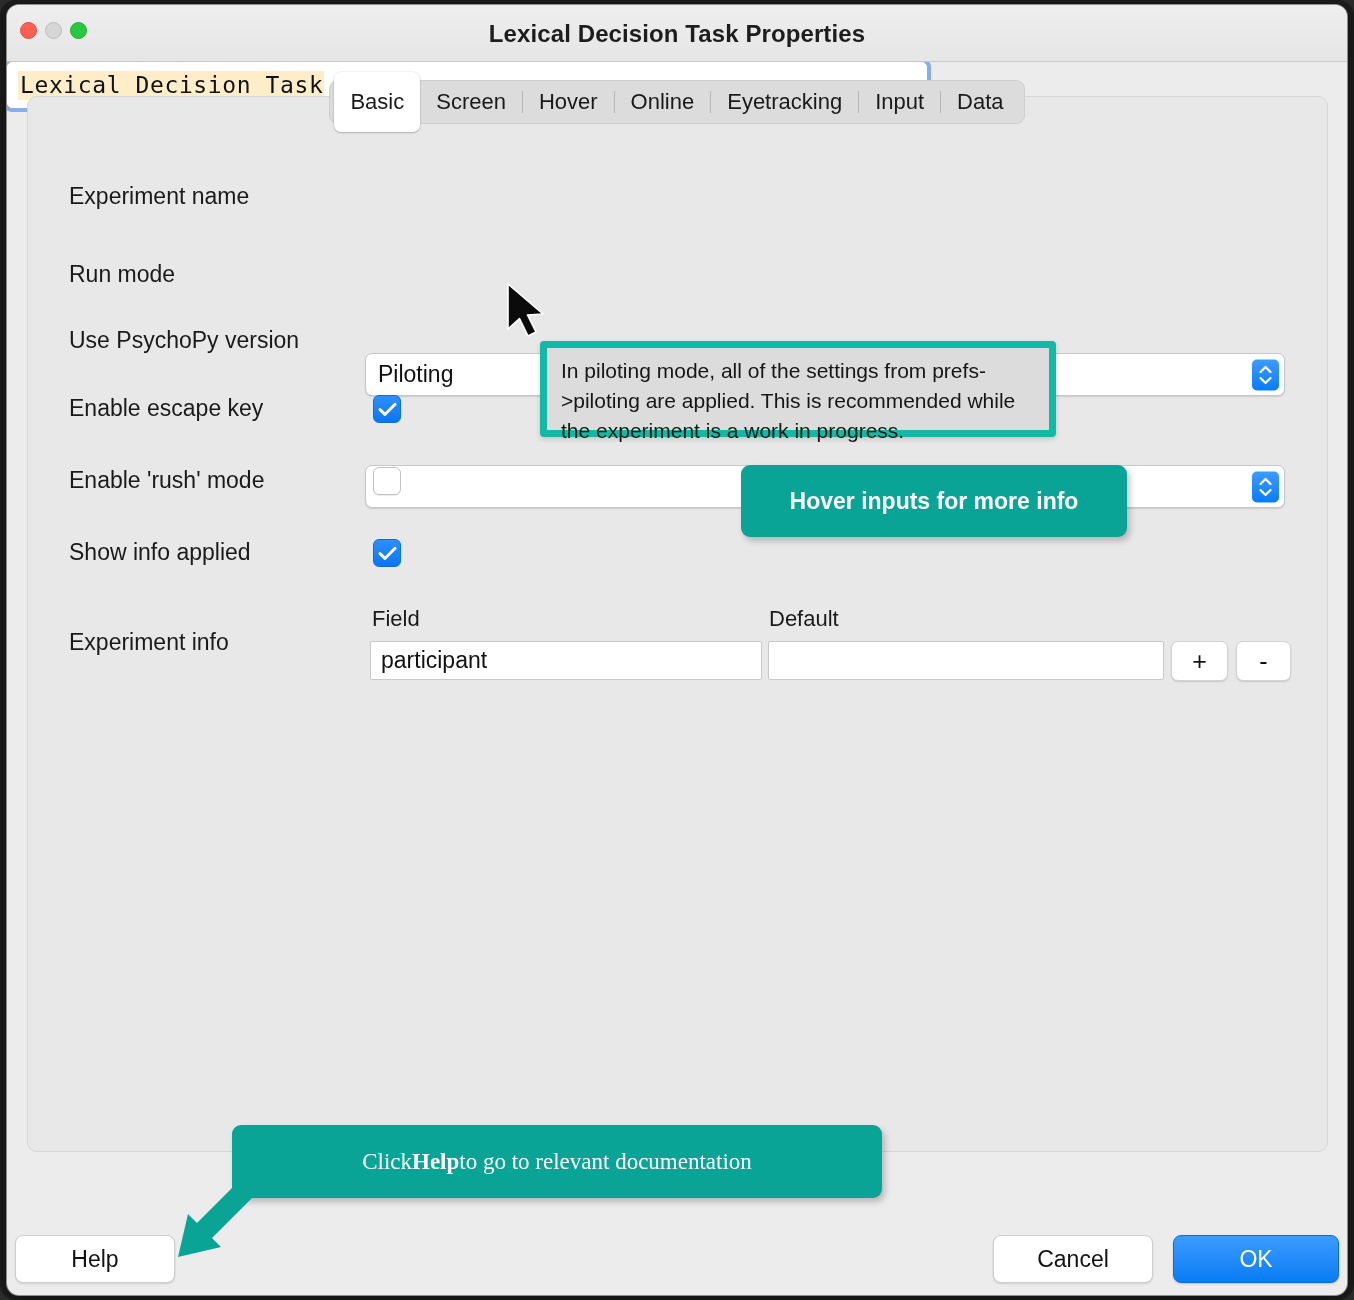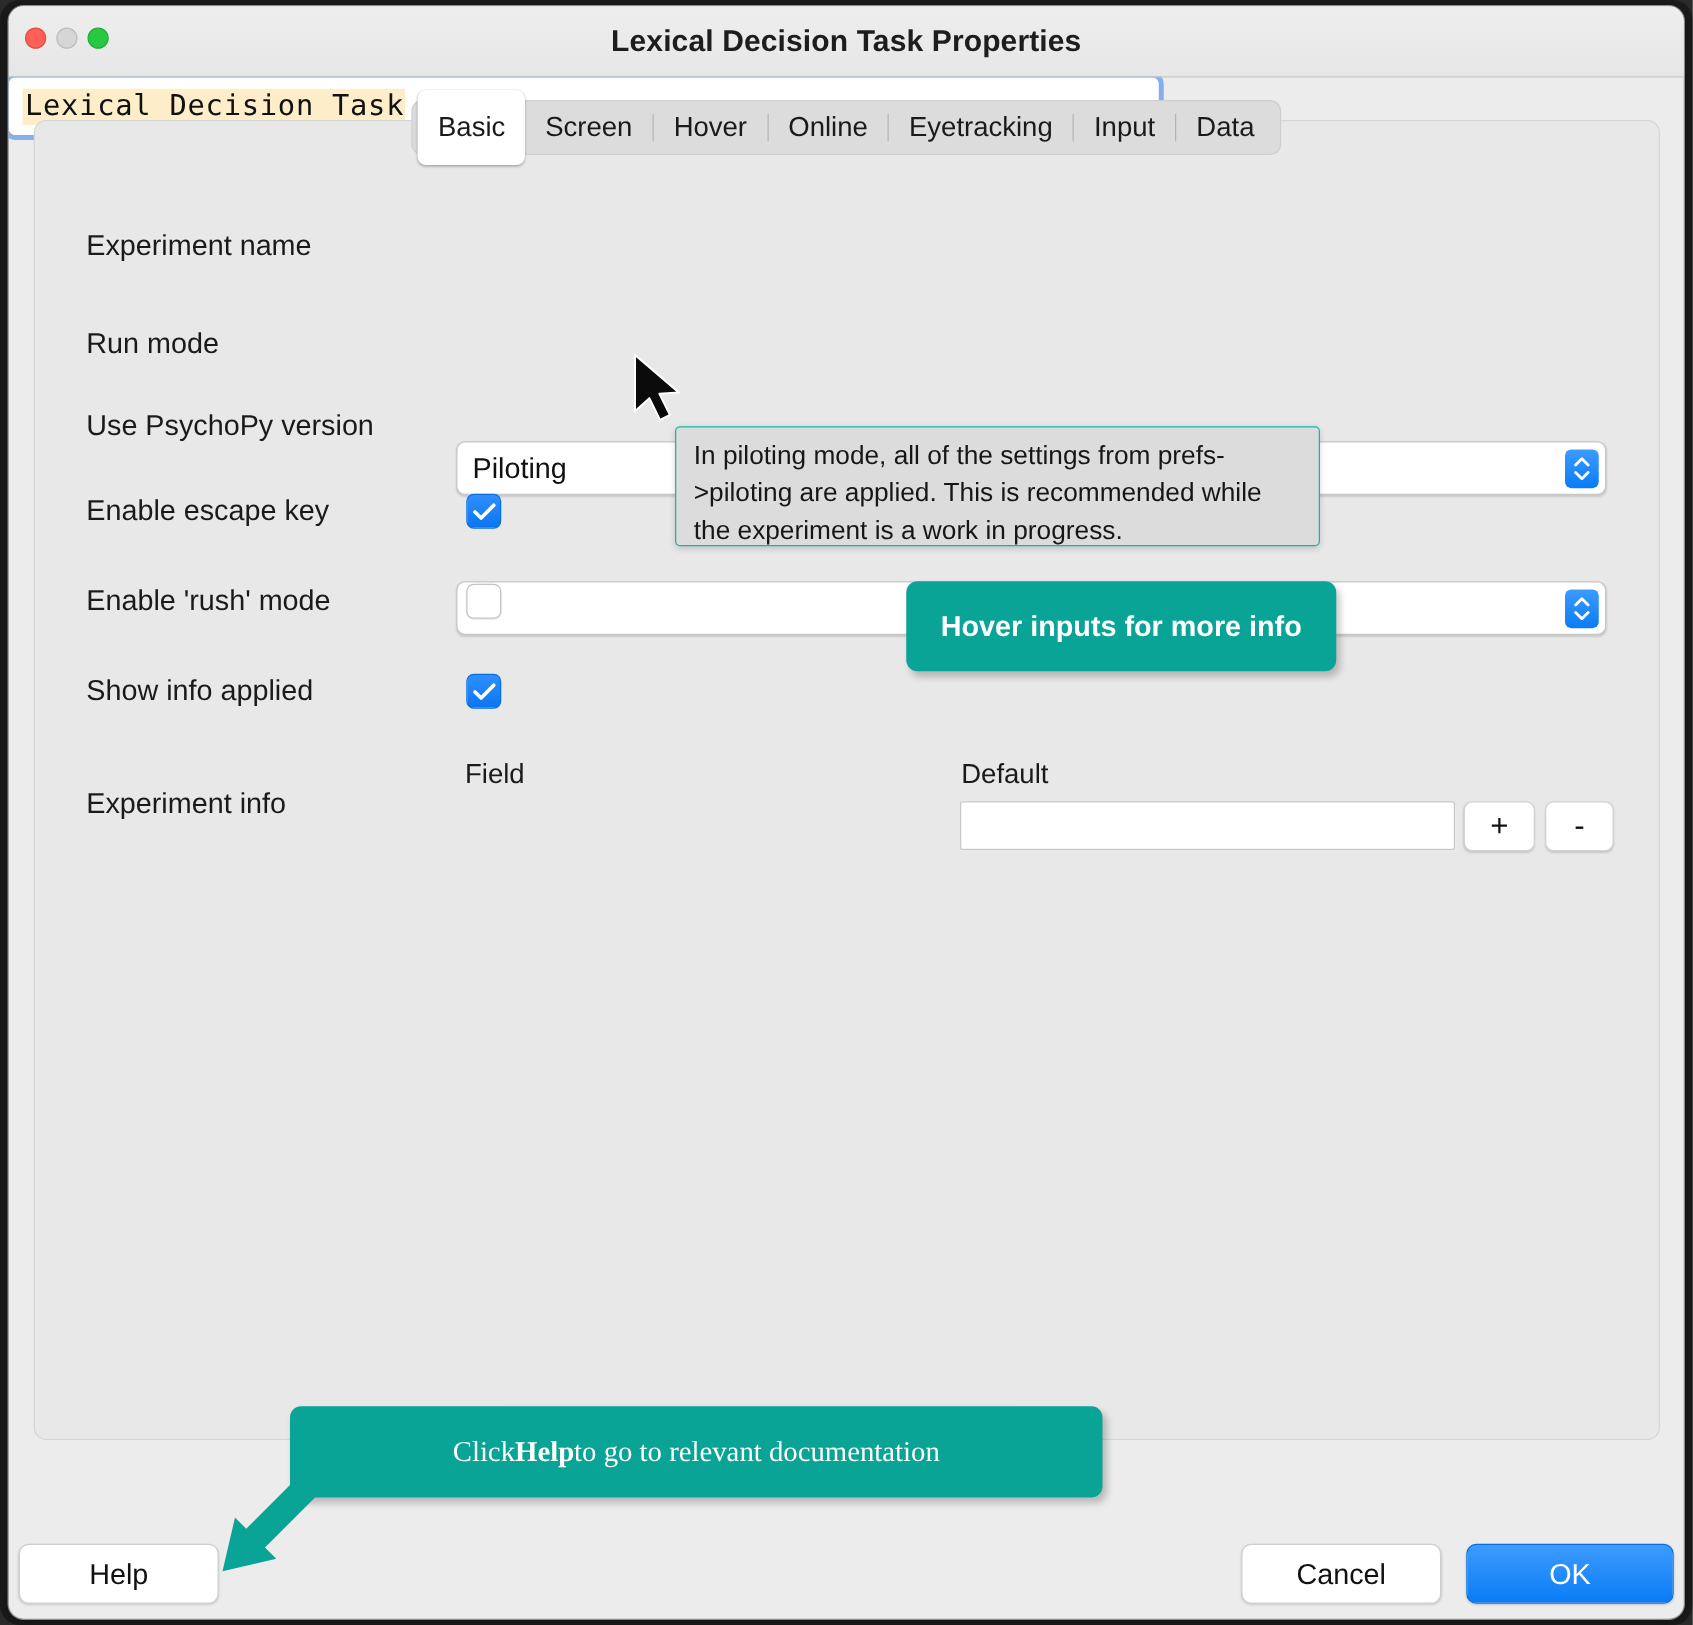--- a/index.html
+++ b/index.html
@@ -229,21 +229,21 @@
     justify-content: center;
     font-size: 25px;
     color: #111;
   }
 
   
   .tooltip {
     position: absolute;
     box-sizing: border-box;
     background: #dcdcdc;
-    border: 1px solid #14b8a6;
+    border: 7px solid #14b8a6;
     border-radius: 4px;
     box-shadow: 0 2px 5px rgba(0,0,0,.16);
     font-size: 21px;
     line-height: 30px;
     color: #161616;
     padding: 8px 14px 10px 14px;
   }
 
   
   .callout {
@@ -382,33 +382,36 @@
           <path d="M2 7.6 L6.9 12.4 L17 2.2" fill="none" stroke="#fff" stroke-width="2.9" stroke-linecap="round" stroke-linejoin="round"></path>
         </svg>
     </div>
 
     <div class="row" style="left:62px; top:624px;">
       <div class="lbl">Experiment info</div>
     </div>
     <div class="colhdr" style="left:365px; top:601px;">Field</div>
     <div class="colhdr" style="left:762px; top:601px;">Default</div>
 
+    <div class="cell" style="left:363px; top:636px; width:392px; height:39px;">
+      <span>participant</span>
+    </div>
     <div class="cell" style="left:761px; top:636px; width:396px; height:39px;">
       <span></span>
     </div>
     <div class="pmbtn" style="left:1164px; top:636px; width:57px; height:40px;">+</div>
     <div class="pmbtn" style="left:1229px; top:636px; width:55px; height:40px;">-</div>
 
     <div class="tooltip" style="left:533px; top:336px; width:516px; height:96px;">In piloting mode, all of the settings from prefs-&gt;piloting are applied. This is recommended while the experiment is a work in progress.</div>
 
     <svg class="cursor-svg" style="left:497px; top:277px;" width="48" height="62" viewBox="0 0 48 62">
       <path d="M4 2 L4 47 L15.5 36.5 L24 54 L32 50 L23.5 33 L39 32 Z" fill="#0b0b0b" stroke="#ffffff" stroke-width="1.6" stroke-linejoin="round"></path>
     </svg>
 
-    <div class="callout" style="left:718px; top:460px; width:344px; height:72px;">Hover inputs for more info</div>
+    <div class="callout" style="left:734px; top:460px; width:386px; height:72px;">Hover inputs for more info</div>
 
     <div class="callout" style="left:225px; top:1120px; width:650px; height:73px;font-family:Liberation Serif, serif;">
       <span class="thin">Click </span>
         <span>Help</span>
         <span class="thin"> to go to relevant documentation</span>
     </div>
 
     <svg class="arrow-svg" style="left:150px; top:1175px;" width="130" height="90" viewBox="0 0 130 90">
       <g transform="translate(2,3)" fill="#0aa496">
         <path d="M118 2 L86 34 L96 44 L39 56 L49 13 L58 23 L90 -9 Z" opacity="0"></path>

